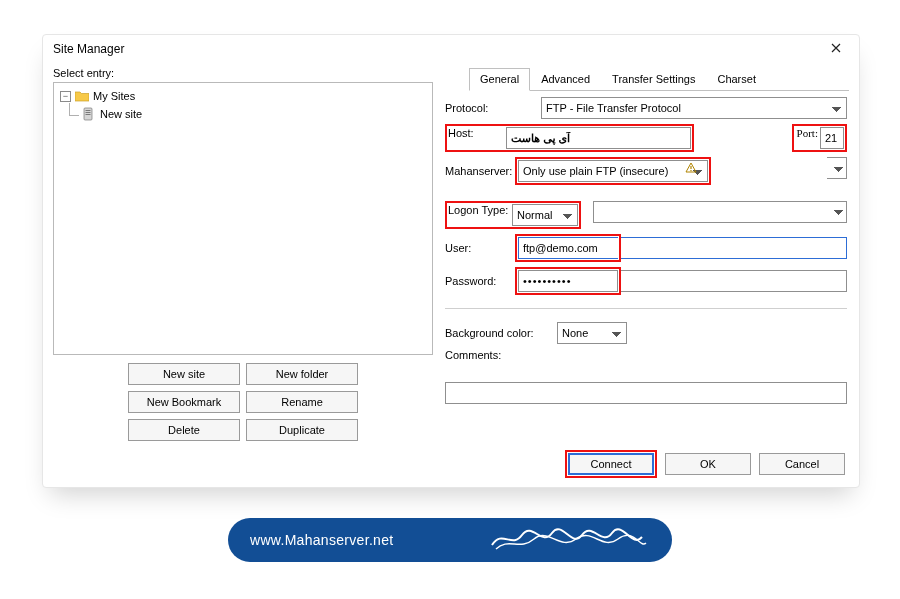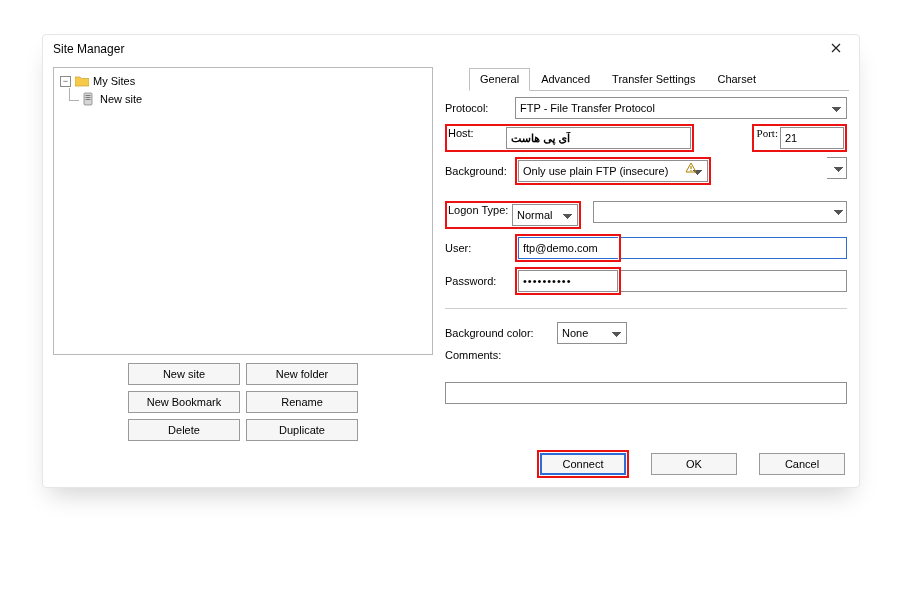--- a/index.html
+++ b/index.html
@@ -36,32 +36,32 @@
   .tab { padding: 4px 10px 5px 10px; border: 1px solid transparent; position: relative; top: 1px; font-size: 11px; }
   .tab.active { border: 1px solid #c0c0c0; border-bottom: 1px solid #fff; background: #fff; }
   .form { padding: 6px 2px 0 4px; display: flex; flex-direction: column; gap: 5px; }
   .row { display: flex; align-items: center; gap: 6px; position: relative; }
   .row label { width: 64px; font-size: 11px; white-space: nowrap; }
   .row.logon label { width: 64px; }
   .field, select.field, textarea.field {
     height: 22px; border: 1px solid #8f8f8f; background: #fff; font-family: inherit; font-size: 11px; padding: 0 4px;
   }
   select.field { appearance: none; -webkit-appearance: none; background-image: linear-gradient(45deg, transparent 46%, #555 46%), linear-gradient(-45deg, transparent 46%, #555 46%); background-position: right 9px top 9px, right 5px top 9px; background-size: 5px 5px, 5px 5px; background-repeat: no-repeat; padding-right: 20px; }
-  .field.flex { flex: 1; }
+  .field.flex { flex: 1; margin-left: 26px; }
   .user-field { border: 1px solid #2d6dd6; }
   .hl { border: 2px solid #e11; padding: 1px; display: inline-flex; }
   .hl > * { border-width: 1px; }
   .sep { height: 1px; background: #cfcfcf; margin: 8px 0 8px 0; }
   .comments-area { height: 62px; resize: none; }
   .row.stack { flex-direction: column; align-items: stretch; gap: 21px; justify-content: flex-end; }
   .row.stack label { width: auto; }
   .bg-row label { width: 106px; }
   .select-small { width: 70px; }
 
-  .footer { height: 38px; border-top: none; display: flex; justify-content: flex-end; align-items: center; gap: 22px; padding: 0 14px 8px 0; text-align: center; }
+  .footer { height: 38px; border-top: none; display: flex; justify-content: flex-end; align-items: center; gap: 8px; padding: 0 14px 8px 0; text-align: center; }
   .footer .btn { width: 86px; }
   .footer .hl .btn { border: 2px solid #2d6dd6; }
 
   .banner {
     position: absolute; left: 228px; top: 518px; width: 444px; height: 44px;
     background: #124e95; border-radius: 22px; color: #fff; display: flex; align-items: center; padding: 0 22px; gap: 80px;
   }
   .banner .url { font-size: 14px; letter-spacing: .3px; }
   .banner .logo { margin-left: auto; display: flex; align-items: center; }
   .banner .logo svg { height: 26px; }
@@ -81,20 +81,21 @@
         <svg viewBox="0 0 10 10">
               <path d="M1 1 L9 9 M9 1 L1 9" stroke="#222" stroke-width="1.2" fill="none"></path>
             </svg>
       </span>
     </div>
   </div>
 
   <div class="content">
 
     <div class="left">
+      <div class="label">Select entry:</div>
       <div class="treebox">
         <div class="tree-row">
           <span class="minus">−</span>
           <span class="folder-icon">
             <svg viewBox="0 0 14 12">
                   <path d="M0 2h5l1.5 1.5H14V11H0z" fill="#f7c948" stroke="#caa12a" stroke-width="0.7"></path>
                 </svg>
           </span>
           <span>My Sites</span>
         </div>
@@ -137,26 +138,26 @@
         </div>
 
         <div class="row">
           <span class="hl" style="flex:0 0 auto;">
             <label style="width:58px">Host:</label>
             <input class="field" style="width: 185px; font-weight: 600;" value="آی پی هاست">
           </span>
           <span style="flex:1"></span>
           <span class="hl">
             <label style="width:auto; padding:0 2px;font-family:Liberation Serif, serif;">Port:</label>
-            <input class="field" style="width: 64px;" value="21">
-          </span>
-        </div>
-
-        <div class="row">
-          <label>Background:</label>
+            <input class="field" style="width: 24px;" value="21">
+          </span>
+        </div>
+
+        <div class="row">
+          <label>Mahanserver:</label>
           <span class="hl" style="flex:0 0 auto;">
             <select class="field" style="width:190px">
               <option>Only use plain FTP (insecure)</option>
             </select>
           </span>
           <span class="warn-icon" style="position:absolute; left:236px; top:5px;">
             <svg viewBox="0 0 12 12">
                   <path d="M6 1 L11 10 H1 Z" fill="none" stroke="#b08400" stroke-width="1"></path>
                   <rect x="5.4" y="4" width="1.2" height="3" fill="#b08400"></rect>
                   <rect x="5.4" y="8" width="1.2" height="1.2" fill="#b08400"></rect>
@@ -215,14 +216,23 @@
 
   <div class="footer">
     <span class="hl">
       <div class="btn">Connect</div>
     </span>
     <div class="btn">OK</div>
     <div class="btn">Cancel</div>
   </div>
 </div>
 
-
+<div class="banner">
+  <span class="url">www.Mahanserver.net</span>
+  <span class="logo">
+    <svg viewBox="0 0 160 26">
+          <path d="M2 18 C 12 2, 22 22, 32 8 S 52 20, 62 6 S 82 22, 92 8 S 112 20, 122 6 S 142 22, 152 10" stroke="#fff" stroke-width="2" fill="none"></path>
+          <path d="M6 22 C 18 10, 30 24, 44 12 S 70 24, 86 12 S 112 24, 128 12 S 150 22, 156 16" stroke="#fff" stroke-width="1.4" fill="none"></path>
+        </svg>
+  </span>
 </div>
 
+</div>
+
 </body></html>

